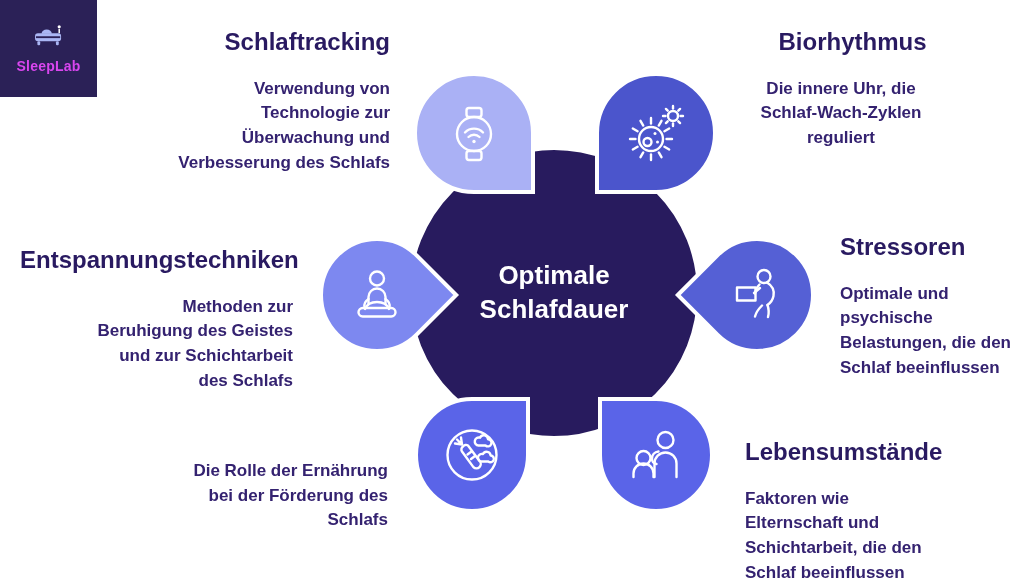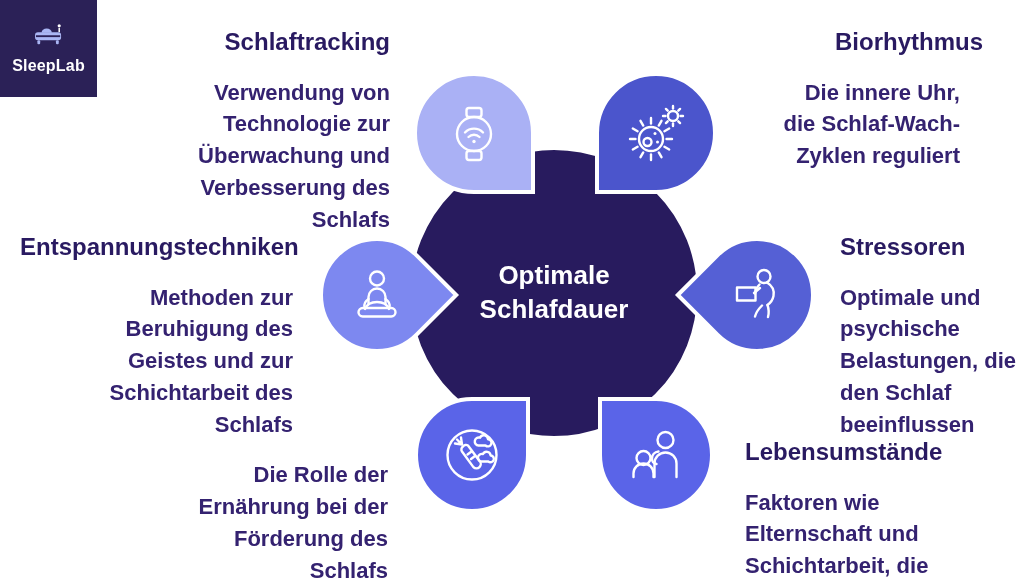--- a/index.html
+++ b/index.html
@@ -5,21 +5,21 @@
   html,body{margin:0;padding:0;background:#ffffff;}
   .stage{
     position:relative;width:1024px;height:578px;overflow:hidden;
     background:#ffffff;font-family:"Liberation Sans", sans-serif;
   }
   
   .logo-box{
     position:absolute;left:0;top:0;width:97px;height:97px;
     display:flex;flex-direction:column;align-items:center;justify-content:center;gap:4px;
   }
-  .brand{color:#ffffff;font-size:16px;font-weight:700;letter-spacing:.2px;}
+  .brand{color:#d946ef;font-size:14px;font-weight:700;letter-spacing:.2px;}
   
   .center-circle{
     position:absolute;left:408px;top:147px;width:292px;height:292px;border-radius:50%;
     border:3px solid #ffffff;box-sizing:border-box;z-index:1;
     display:flex;align-items:center;justify-content:center;
   }
   .center-title{
     width:232px;text-align:center;color:#ffffff;font-size:26px;font-weight:700;line-height:1.3;
   }
   
@@ -40,26 +40,26 @@
   .icon-ml{left:345px;top:263px;}
   .icon-mr{left:725px;top:263px;}
   .icon-bl{left:440px;top:423px;}
   .icon-br{left:623px;top:423px;}
   
   .label-block{position:absolute;z-index:4;}
   .label-block h2{
     margin:0;font-size:24px;font-weight:700;color:var(--heading,#291a61);line-height:1.15;
   }
   .label-block p{
-    margin:21px 0 0 0;font-size:22px;font-weight:700;color:var(--desc,#342270);line-height:1.45;
+    margin:21px 0 0 0;font-size:17px;font-weight:700;color:var(--desc,#342270);line-height:1.45;
   }
   .blk-1{left:178px;top:28px;width:212px;text-align:right;}
-  .blk-2{left:768px;top:28px;width:215px;text-align:right;}
+  .blk-2{left:745px;top:28px;width:215px;text-align:center;}
   .blk-2 p{max-width:192px;}
-  .blk-3{left:20px;top:233px;width:273px;text-align:right;}
+  .blk-3{left:20px;top:246px;width:273px;text-align:right;}
   .blk-3 p{max-width:204px;margin-left:auto;}
   .blk-4{left:840px;top:233px;width:192px;text-align:left;}
   .blk-4 p{max-width:185px;}
   .blk-5{left:168px;top:438px;width:220px;text-align:right;}
   .blk-6{left:745px;top:438px;width:205px;text-align:left;}
   .blk-6 p{max-width:190px;}
 </style>
 </head>
 <body>
 

